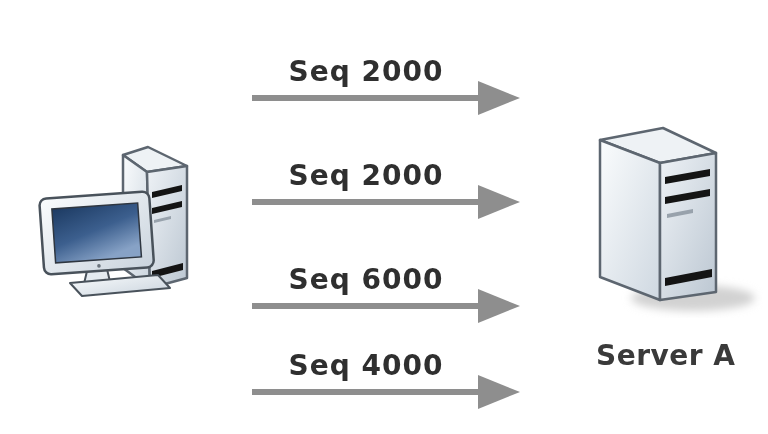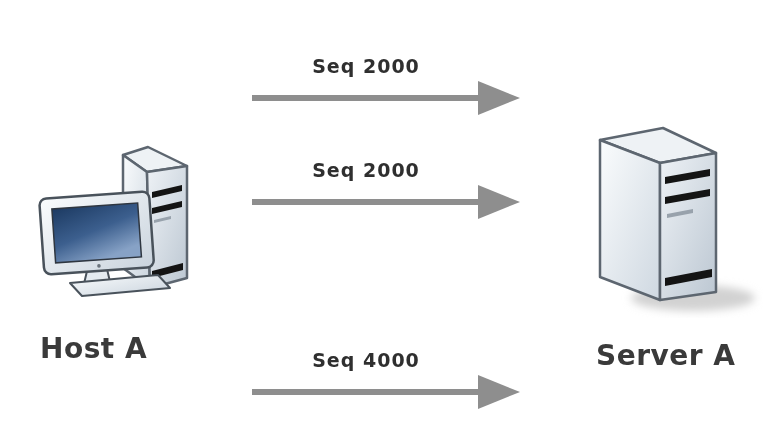--- a/index.html
+++ b/index.html
@@ -6,21 +6,21 @@
   body {
     width:768px; height:434px; background:#ffffff; overflow:hidden; position:relative;
     font-family:"DejaVu Sans","Liberation Sans",sans-serif;
   }
   .stage { position:absolute; left:0; top:0; width:768px; height:434px; }
 
   
   .msg { position:absolute; left:252px; width:270px; height:80px; }
   .msg .lbl {
     position:absolute; left:0; top:0; width:228px; text-align:center;
-    font-size:19px; font-weight:bold; color:#2f2f2f; letter-spacing:1px; white-space:nowrap;
+    font-size:28px; font-weight:bold; color:#2f2f2f; letter-spacing:1px; white-space:nowrap;
   }
   .msg .shaft { position:absolute; left:0; top:40px; width:228px; height:6px; background:#8e8e8e; }
   .msg .head {
     position:absolute; left:226px; top:26px; width:0; height:0;
     border-left:42px solid #8e8e8e; border-top:17px solid transparent; border-bottom:17px solid transparent;
   }
   .msg.m1 { top:55px; }
   .msg.m2 { top:159px; }
   .msg.m3 { top:263px; }
   .msg.m4 { top:349px; }
@@ -72,21 +72,20 @@
       <path d="M57,128 L77,126 L81,143 L53,145 Z" fill="#e4eaf0"></path>
       <path d="M40,140 L128,132 L140,145 L52,153 Z" fill="url(#hCase)"></path>
     </g>
 
     <g transform="rotate(-4 66 95)">
       <rect x="12" y="52" width="110" height="76" rx="7" fill="url(#hCase)" stroke="#49525b" stroke-width="2.5"></rect>
       <rect x="24" y="63" width="86" height="54" fill="url(#hScreen)" stroke="#2e3640" stroke-width="1.5"></rect>
       <circle cx="67" cy="123" r="1.8" fill="#6a737c"></circle>
     </g>
   </svg>
-  <div class="node-label host-label">Host A</div>
 
   <svg class="server-icon" width="170" height="200" viewBox="0 0 170 200">
     <defs>
       <linearGradient id="sCase" x1="0" y1="0" x2="1" y2="1">
         <stop offset="0" stop-color="#fafcfd"></stop>
           <stop offset="1" stop-color="#cfd8e1"></stop>
       </linearGradient>
       <linearGradient id="sFront" x1="0" y1="0" x2="1" y2="1">
         <stop offset="0" stop-color="#eef2f6"></stop>
           <stop offset="1" stop-color="#bcc7d2"></stop>
@@ -113,19 +112,24 @@
   <div class="msg m1">
     <div class="lbl">Seq 2000</div>
     <div class="shaft"></div>
     <div class="head"></div>
   </div>
   <div class="msg m2">
     <div class="lbl">Seq 2000</div>
     <div class="shaft"></div>
     <div class="head"></div>
   </div>
+  <div class="msg m3">
+    <div class="lbl">Seq 6000</div>
+    <div class="shaft"></div>
+    <div class="head"></div>
+  </div>
   <div class="msg m4">
     <div class="lbl">Seq 4000</div>
     <div class="shaft"></div>
     <div class="head"></div>
   </div>
 
 </div>
 
 </body></html>

